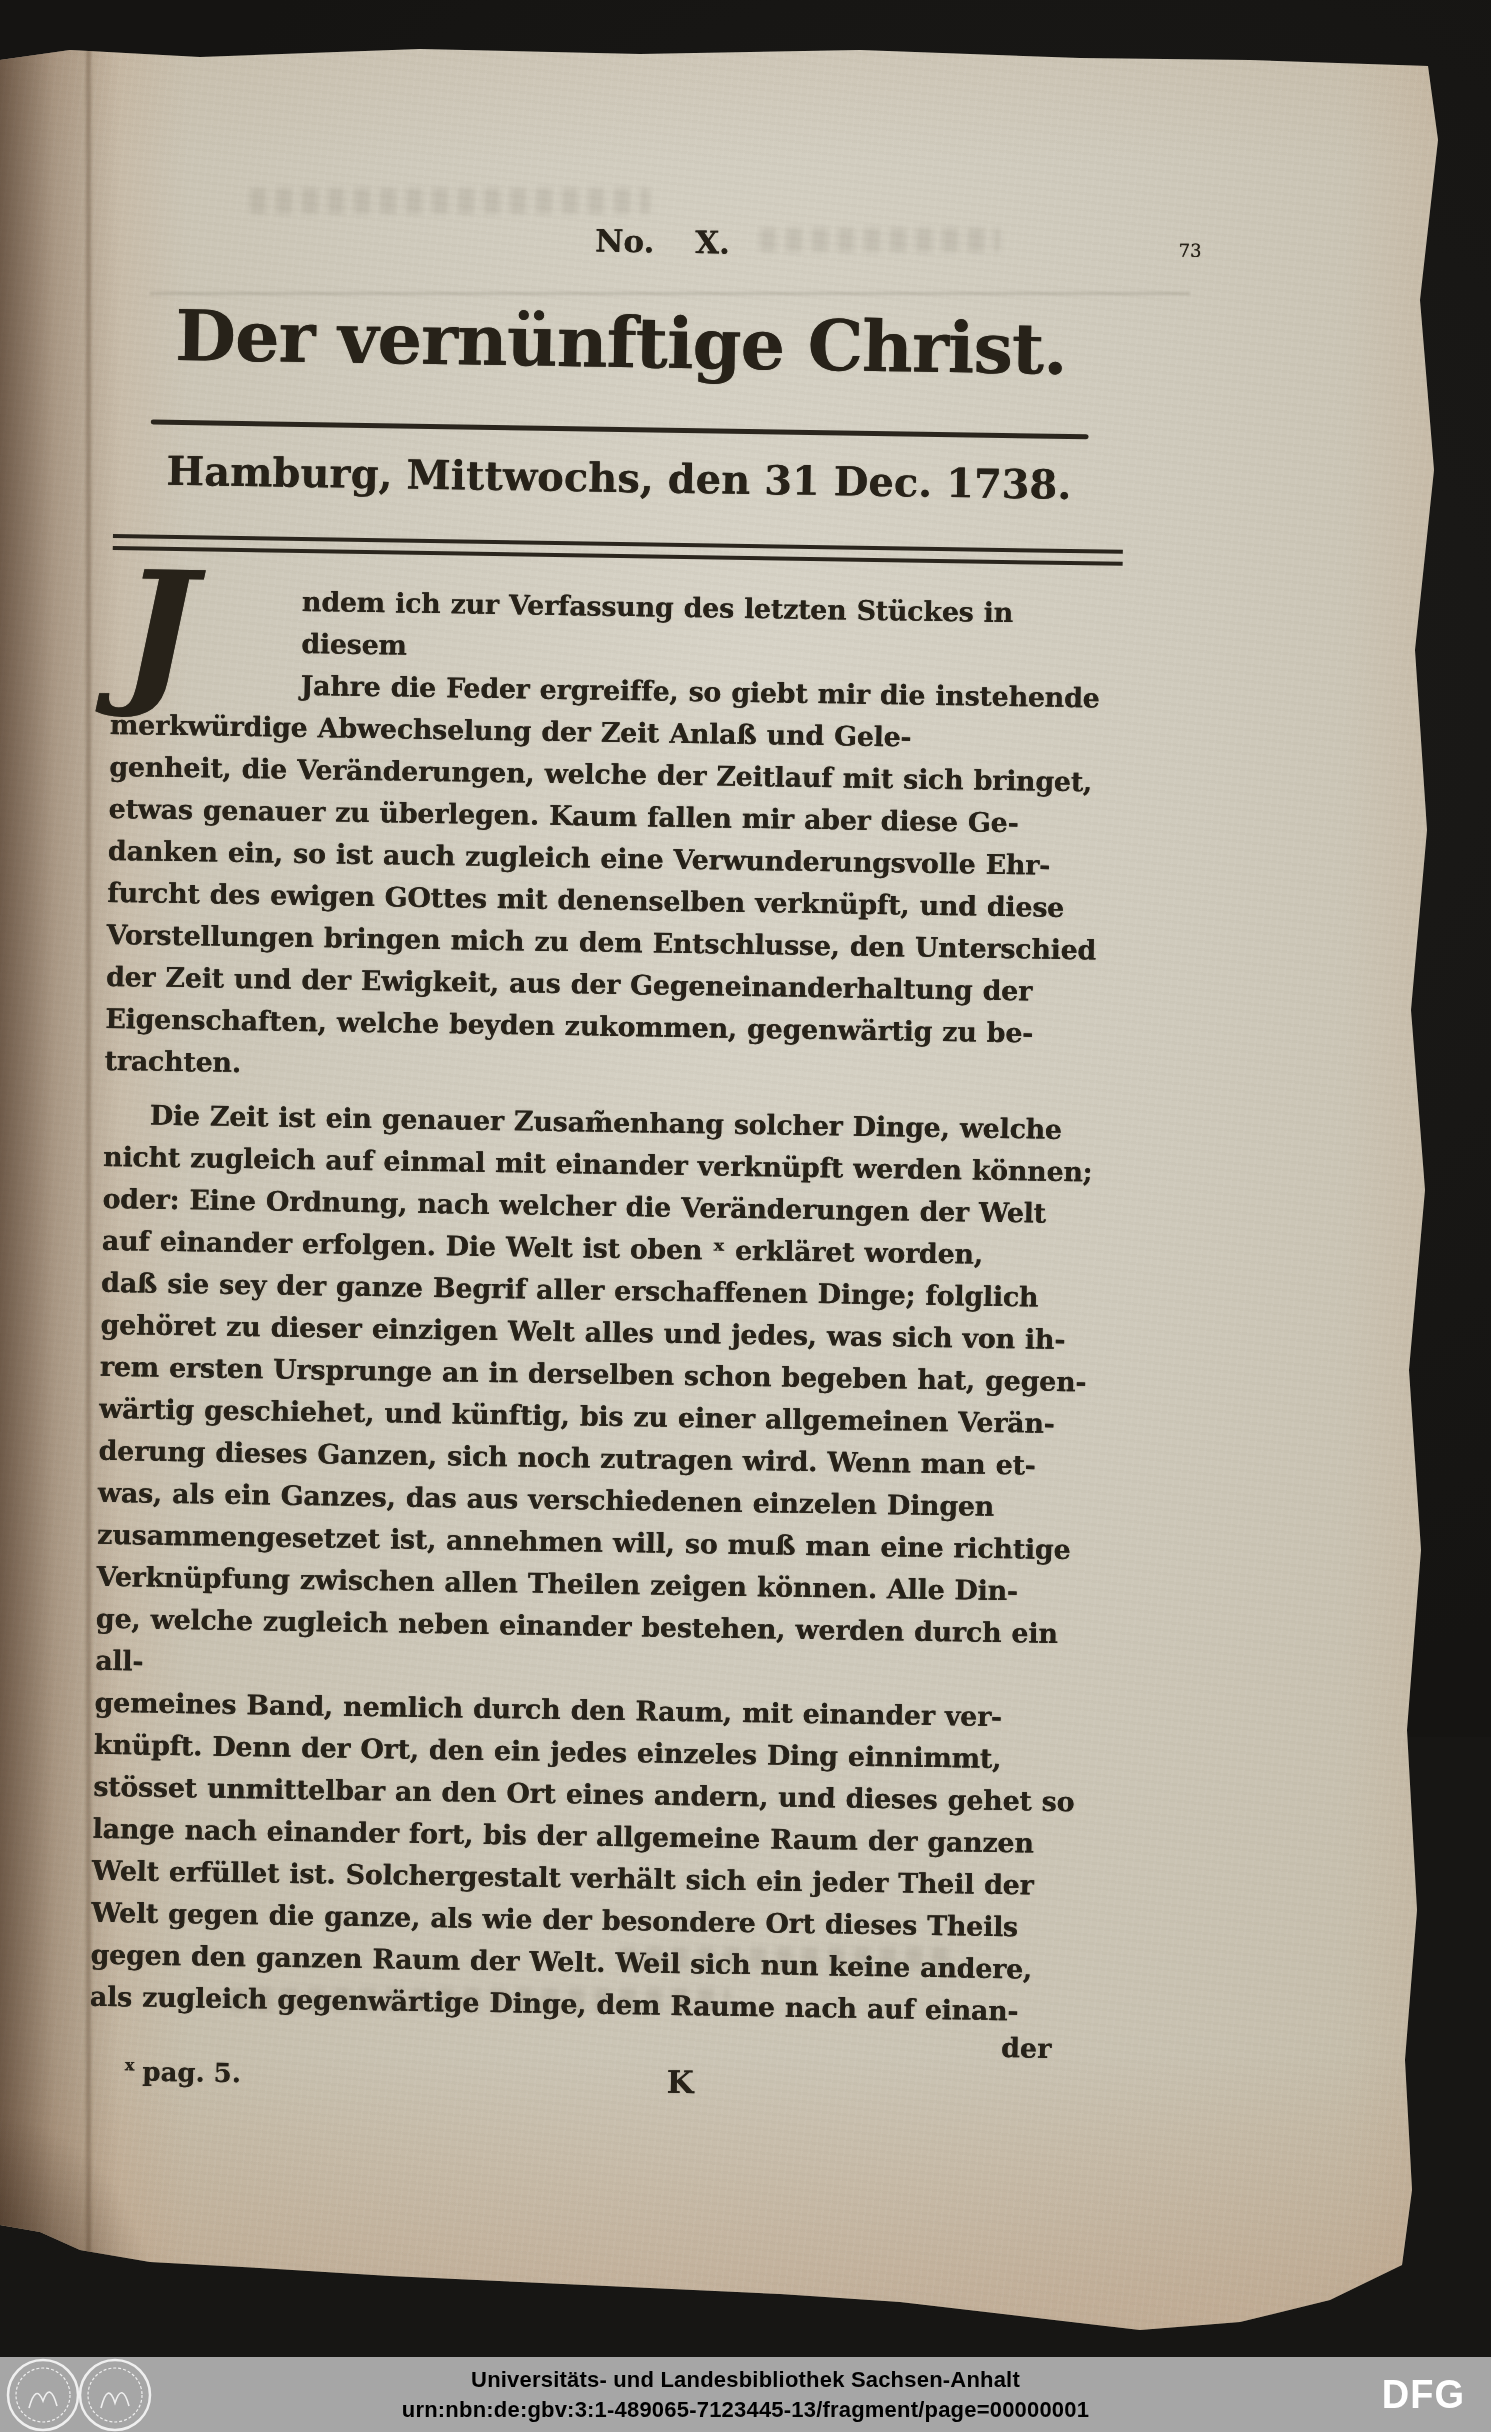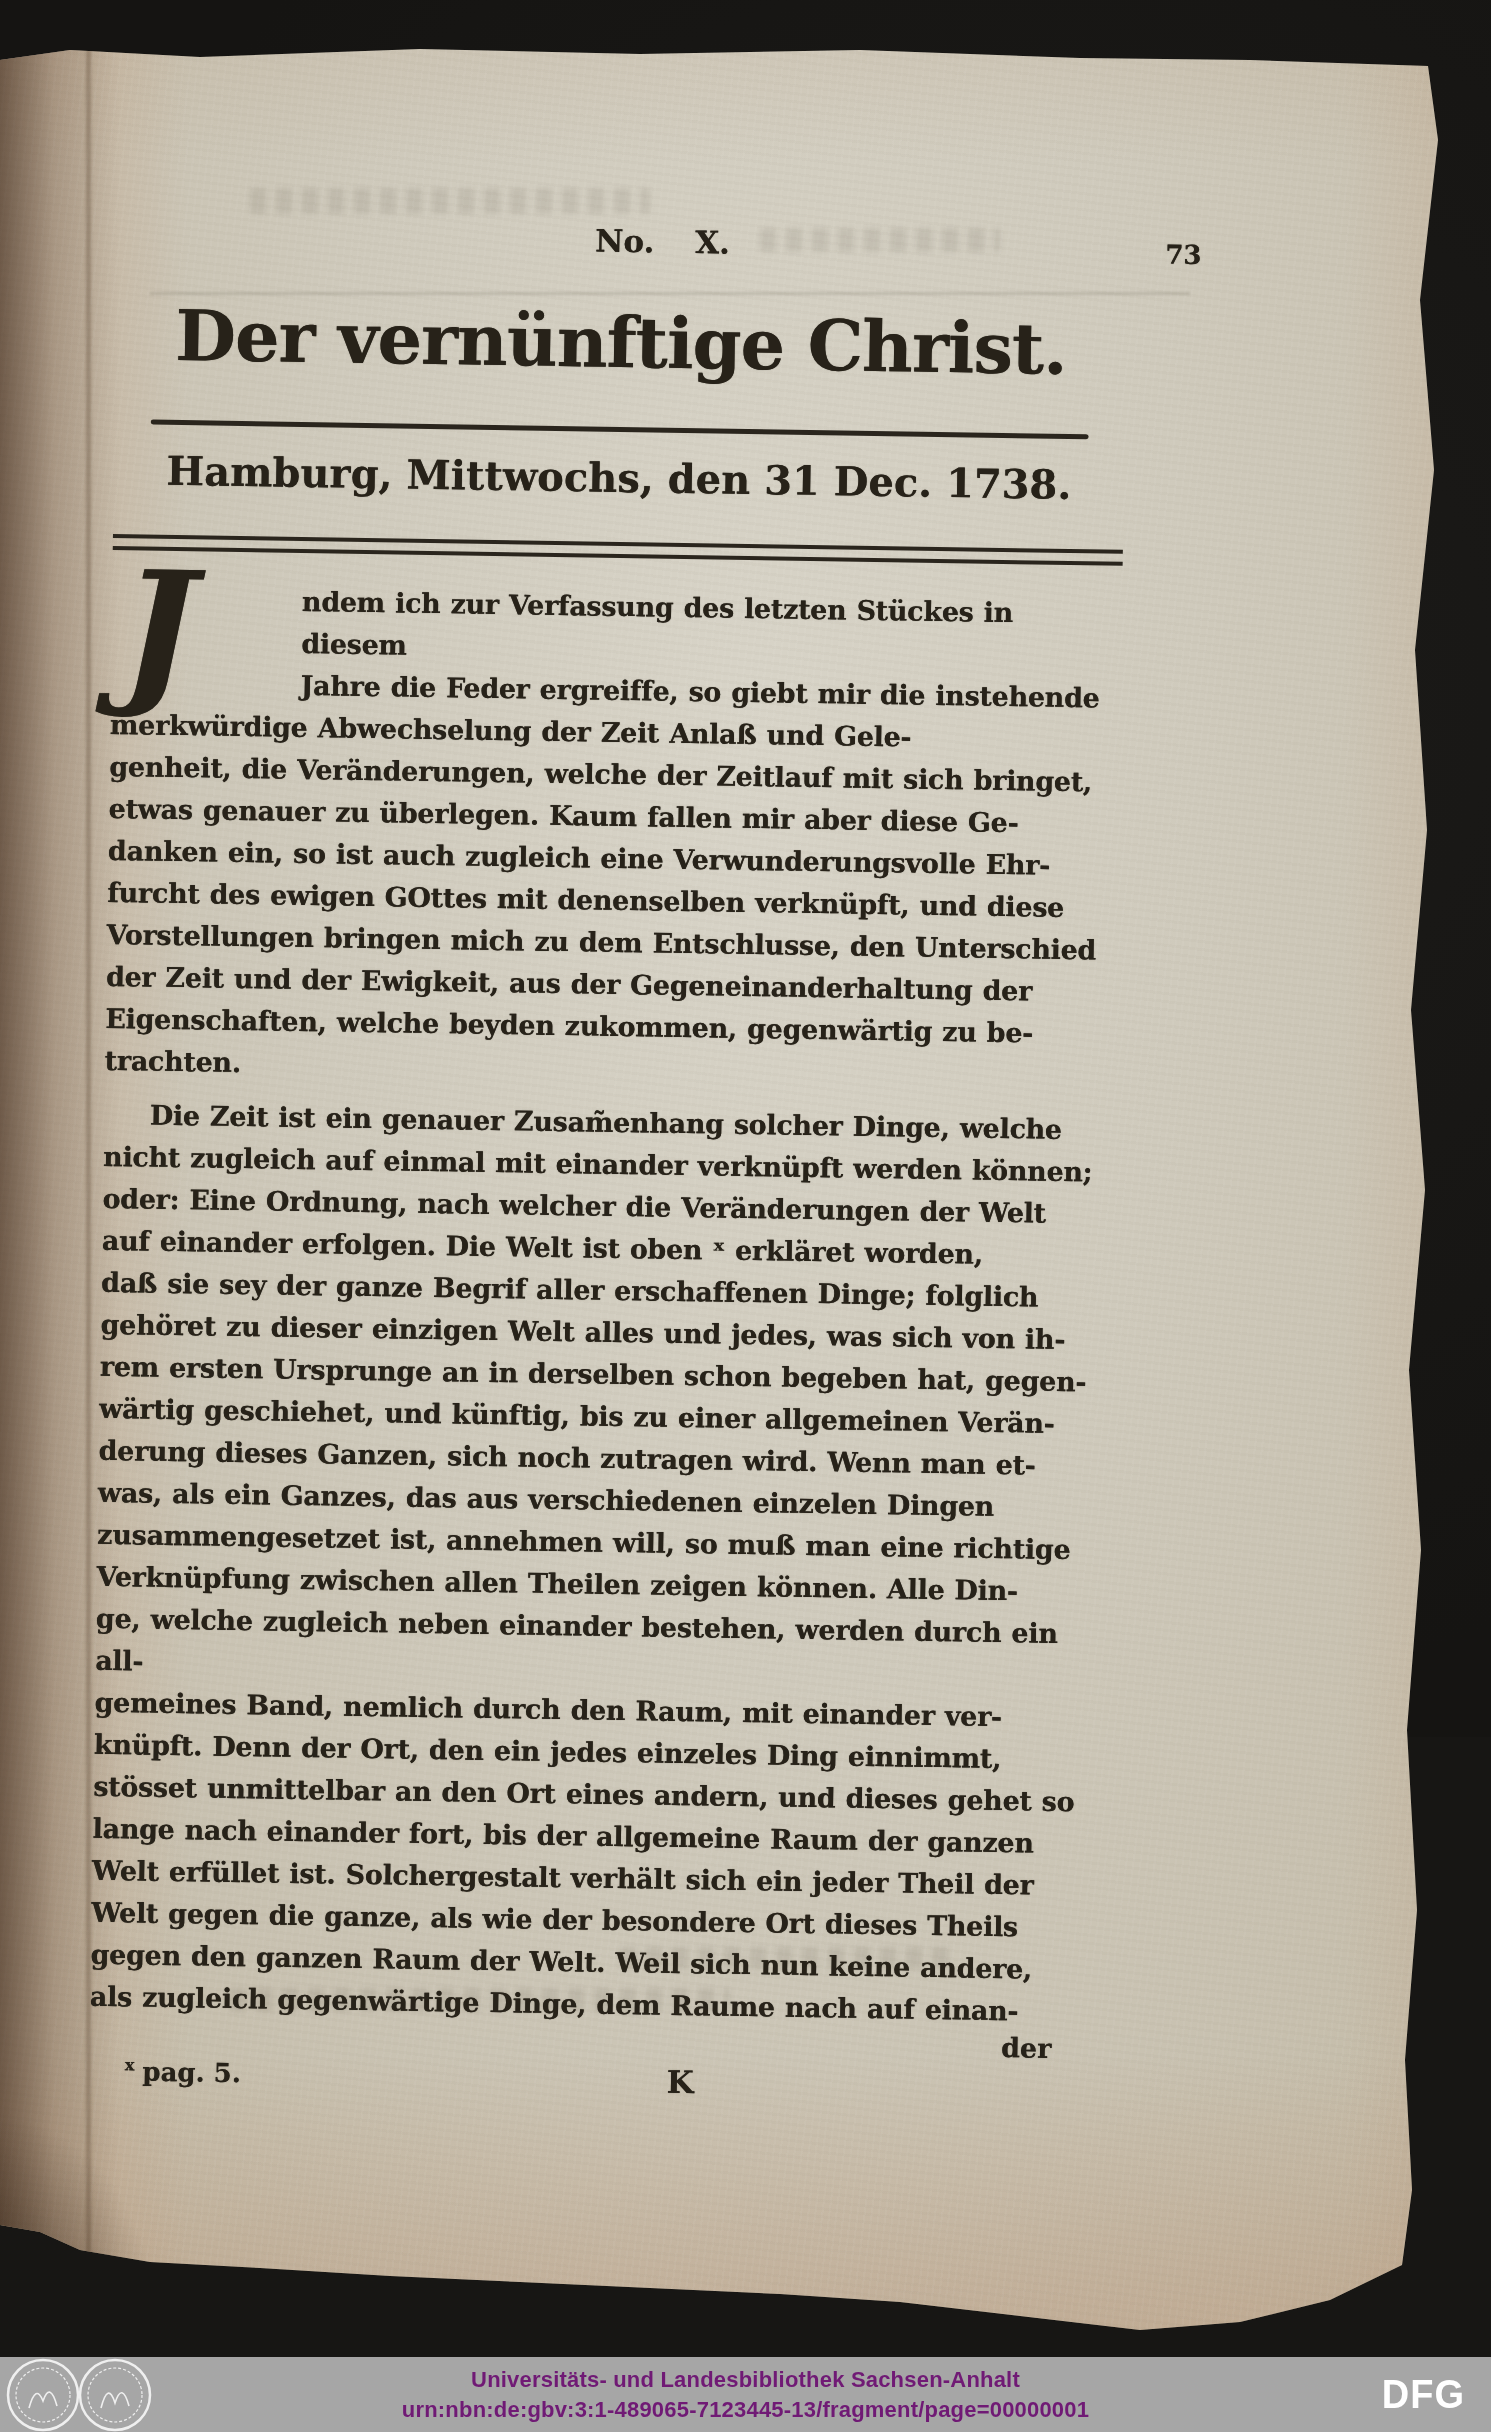--- a/index.html
+++ b/index.html
@@ -70,21 +70,21 @@
     text-shadow: 0 0 0.7px rgba(39,34,25,0.85);
   }
   .header-row { position: relative; height: 52px; }
   .issue-no {
     position: absolute; left: 0; right: 0; text-align: center;
     transform: translateX(40px);
     font-size: 31px; font-weight: bold; word-spacing: 30px;
   }
   .page-num {
     position: absolute; right: -74px; top: 8px;
-    font-size: 26px; font-weight: bold;
+    font-size: 18px; font-weight: normal;
   }
   .masthead {
     margin-top: 20px;
     font-size: 70px; line-height: 96px; font-weight: bold;
     letter-spacing: -1px; text-align: center; white-space: nowrap;
   }
   .rule-single {
     margin: 36px 36px 0 36px; height: 5px;
     background: #2a251d; border-radius: 3px;
   }
@@ -122,21 +122,21 @@
 
   
   .footer-bar {
     position: absolute; left: 0; right: 0; top: 2357px; height: 75px;
     background: #a6a6a6;
     font-family: "Liberation Sans", sans-serif;
   }
   .seals { position: absolute; left: 2px; top: 0; height: 75px; }
   .bar-text {
     position: absolute; left: 0; right: 0; top: 8px;
-    text-align: center; color: #701a75;
+    text-align: center; color: #000000;
     font-size: 22px; line-height: 30px; font-weight: bold; letter-spacing: 0.2px;
   }
   .dfg-logo {
     position: absolute; right: 26px; top: 16px;
     color: #ffffff; font-size: 38px; font-weight: 800; letter-spacing: 1px;
     transform: scaleY(1.05);
   }
 </style>
 </head>
 <body>

